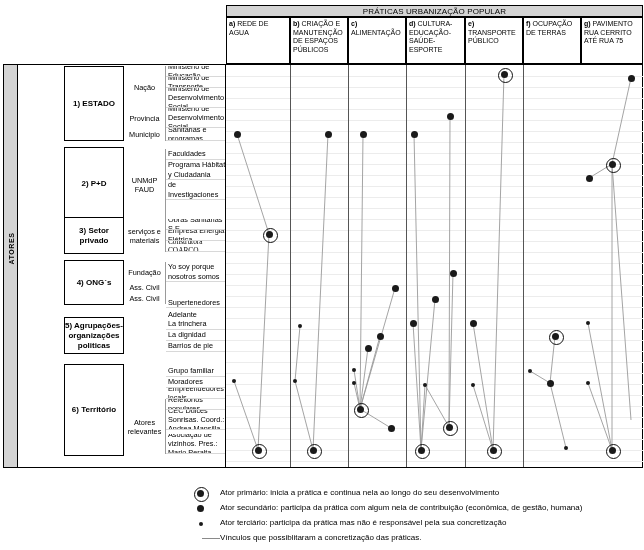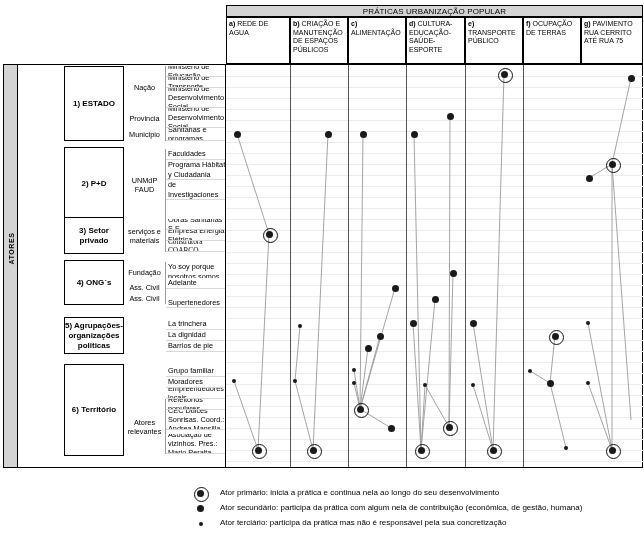--- a/index.html
+++ b/index.html
@@ -156,21 +156,21 @@
       </div>
       <div class="abs arow" style="top: 241px; height: 11px; font-family: Liberation Serif, serif;">
         <span>Construtóra COARCO</span>
       </div>
       <div class="abs arow" style="top: 262px; height: 20px;">
         <span>Yo soy porque nosotros somos</span>
       </div>
       <div class="abs arow" style="top: 297px; height: 11px; align-items: flex-end;">
         <span>Supertenedores</span>
       </div>
-      <div class="abs arow" style="top: 278px; height: 11px;">
+      <div class="abs arow" style="top: 310px; height: 11px;">
         <span>Adelante</span>
       </div>
       <div class="abs arow" style="top: 319px; height: 11px;">
         <span>La trinchera</span>
       </div>
       <div class="abs arow" style="top: 330px; height: 11px;">
         <span>La dignidad</span>
       </div>
       <div class="abs arow" style="top: 341px; height: 11px;">
         <span>Barrios de pie</span>
@@ -388,15 +388,21 @@
           <div class="dot" style="width: 7px; height: 7px; left: 7px; top: 4px;"></div>
         </div>
         <div class="lg-txt">Ator secundário: participa da prática com algum nela de contribuição (econômica, de gestão, humana)</div>
       </div>
       <div class="lg-row" style="top: 30px;">
         <div class="lg-mark">
           <div class="dot" style="width: 4px; height: 4px; left: 8.5px; top: 5.5px;"></div>
         </div>
         <div class="lg-txt">Ator terciário: participa da prática mas não é responsável pela sua concretização</div>
       </div>
+      <div class="lg-row" style="top: 45px;">
+        <div class="lg-mark">
+          <div class="lg-line"></div>
+        </div>
+        <div class="lg-txt">Vínculos que possiblitaram a concretização das práticas.</div>
+      </div>
     </div>
 
 </div>
 
 </body></html>

